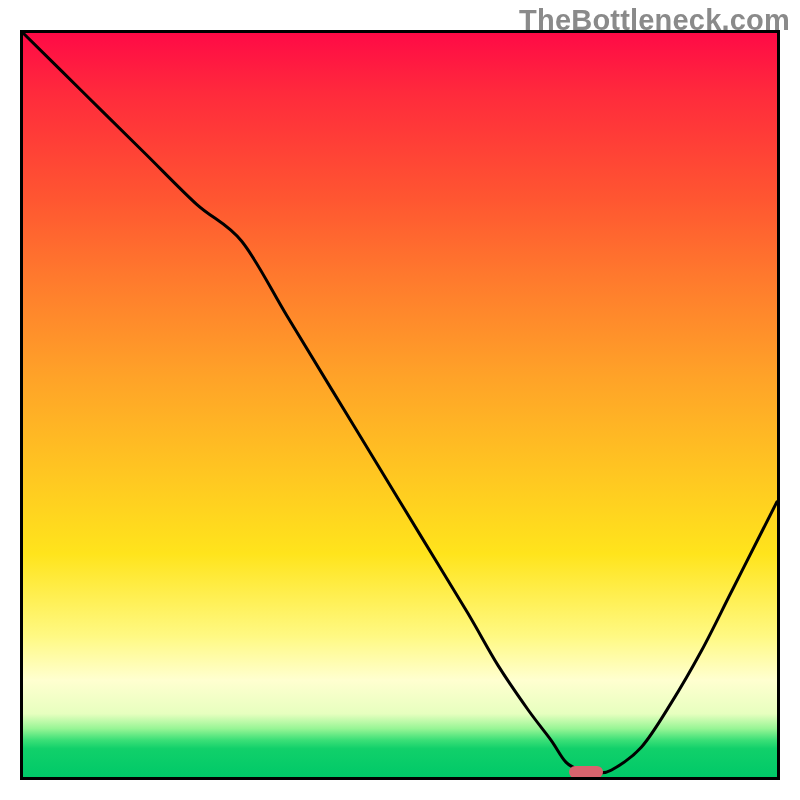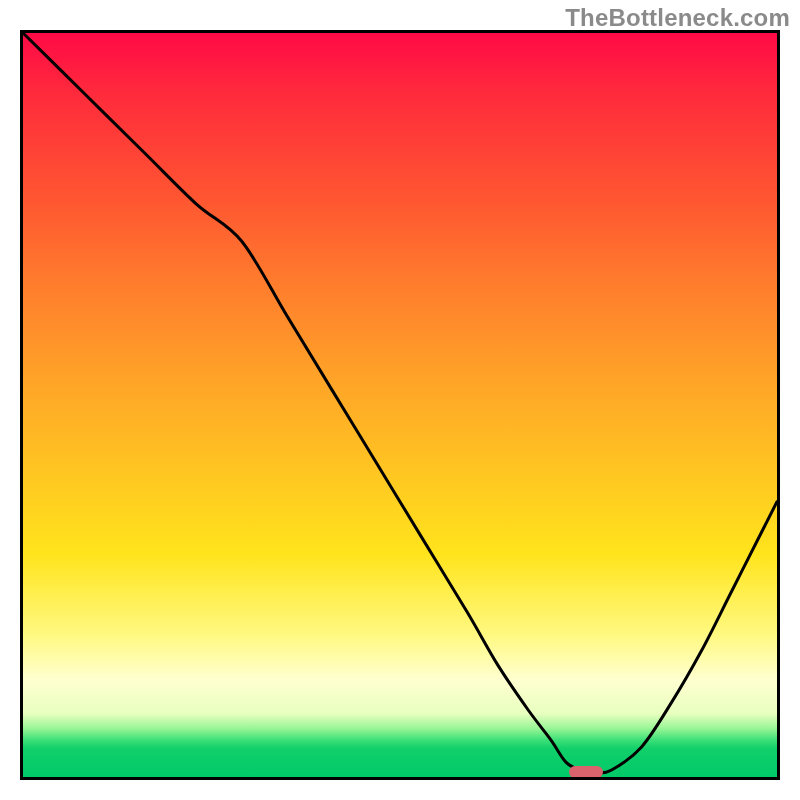--- a/index.html
+++ b/index.html
@@ -7,21 +7,21 @@
     padding: 0;
     width: 800px;
     height: 800px;
     background: #ffffff;
     font-family: Arial, Helvetica, sans-serif;
   }
   .watermark {
     position: absolute;
     top: 4px;
     right: 10px;
-    font-size: 24px;
+    font-size: 29px;
     font-weight: bold;
     color: #8a8a8a;
     letter-spacing: 0.2px;
   }
   .plot {
     position: absolute;
     left: 20px;
     top: 30px;
     width: 760px;
     height: 750px;

